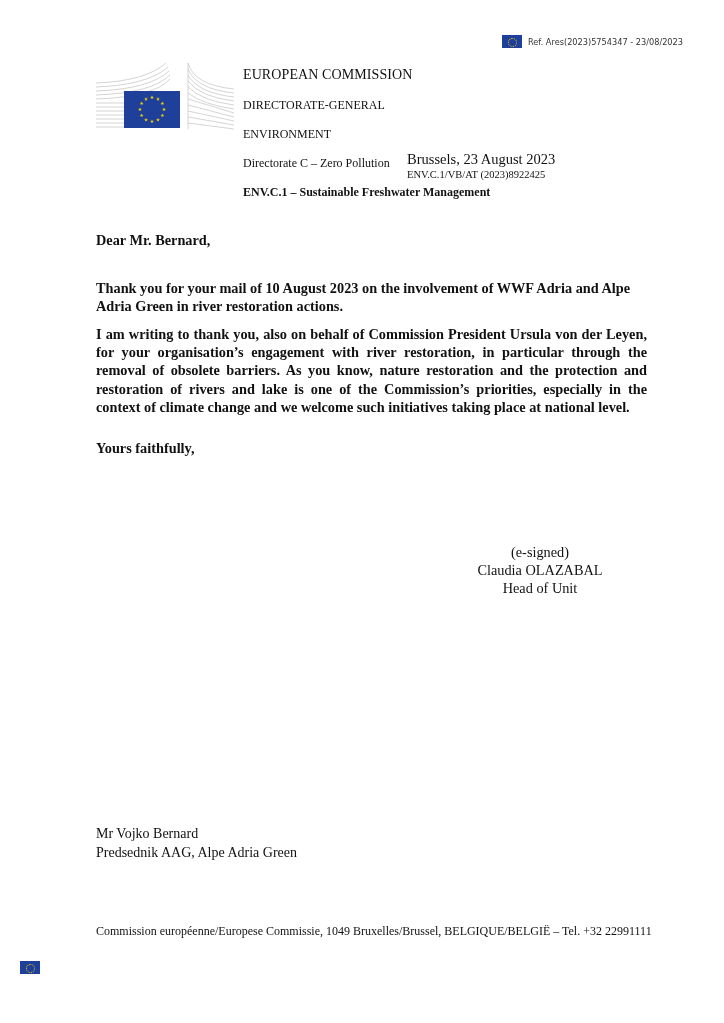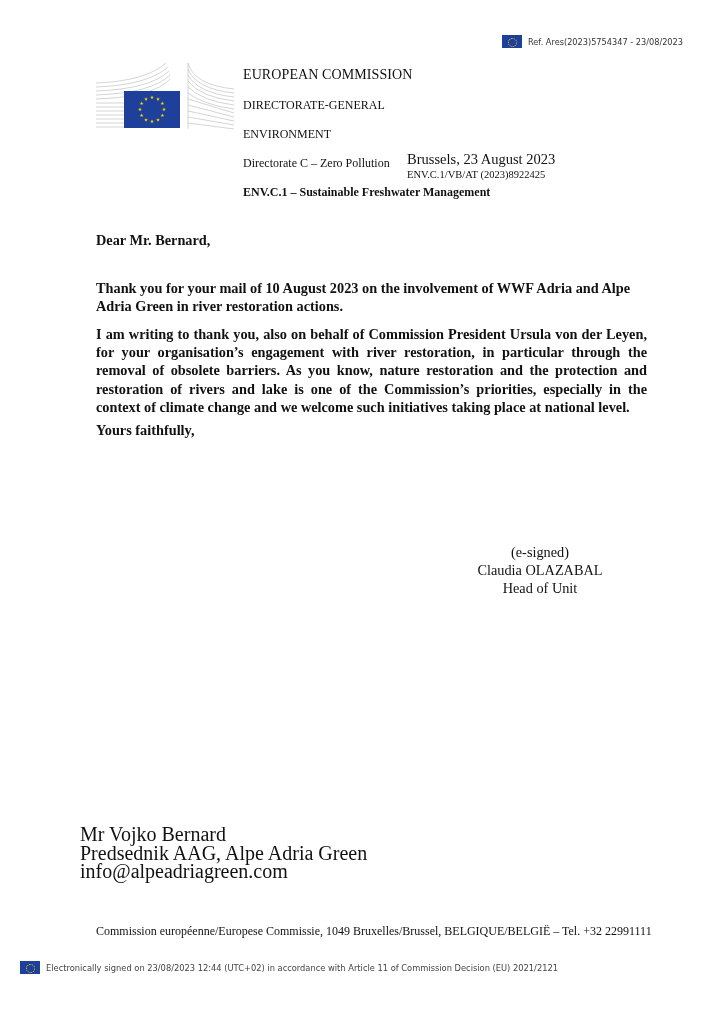--- a/index.html
+++ b/index.html
@@ -30,27 +30,27 @@
     
     #dateblock { left: 407px; top: 151px; }
     #date { font-size: 14.5px; display: block; line-height: 17px; }
     #ref { font-size: 10.5px; display: block; line-height: 13px; }
 
     
     .p { left: 96px; width: 551px; font-size: 14.3px; line-height: 18.2px; font-weight: bold; }
     #salutation { top: 231px; }
     #para1 { top: 279px; }
     #para2 { top: 325px; text-align: justify; }
-    #closing { top: 421px; }
+    #closing { top: 439px; }
 
     
     #sig { left: 450px; top: 543px; width: 180px; text-align: center; font-size: 14.3px; line-height: 18px; }
 
     
-    #recipient { left: 80px; top: 825px; font-size: 20px; line-height: 18.5px; }
+    #recipient { left: 96px; top: 825px; font-size: 14px; line-height: 18.5px; }
 
     
     #footer { left: 96px; top: 924px; font-size: 12px; }
     #esign { left: 20px; top: 961px; display: flex; align-items: center; gap: 6px; }
     #esign-text { font-family: "DejaVu Sans", sans-serif; font-size: 8.3px; color: #444; }
   </style>
 </head>
 <body>
 
 <div id="ares" class="abs">
@@ -124,21 +124,19 @@
 
 <div id="sig" class="abs">
   <div>(e-signed)</div>
   <div>Claudia OLAZABAL</div>
   <div>Head of Unit</div>
 </div>
 
 <div id="recipient" class="abs">
   <div>Mr Vojko Bernard</div>
   <div>Predsednik AAG, Alpe Adria Green</div>
-  <div>info@alpeadriagreen.com</div>
 </div>
 
 <div id="footer" class="abs">Commission européenne/Europese Commissie, 1049 Bruxelles/Brussel, BELGIQUE/BELGIË – Tel. +32 22991111</div>
 
 <div id="esign" class="abs">
   <span class="mini-flag"></span>
-  <span id="esign-text">Electronically signed on 23/08/2023 12:44 (UTC+02) in accordance with Article 11 of Commission Decision (EU) 2021/2121</span>
 </div>
 
 </body></html>

